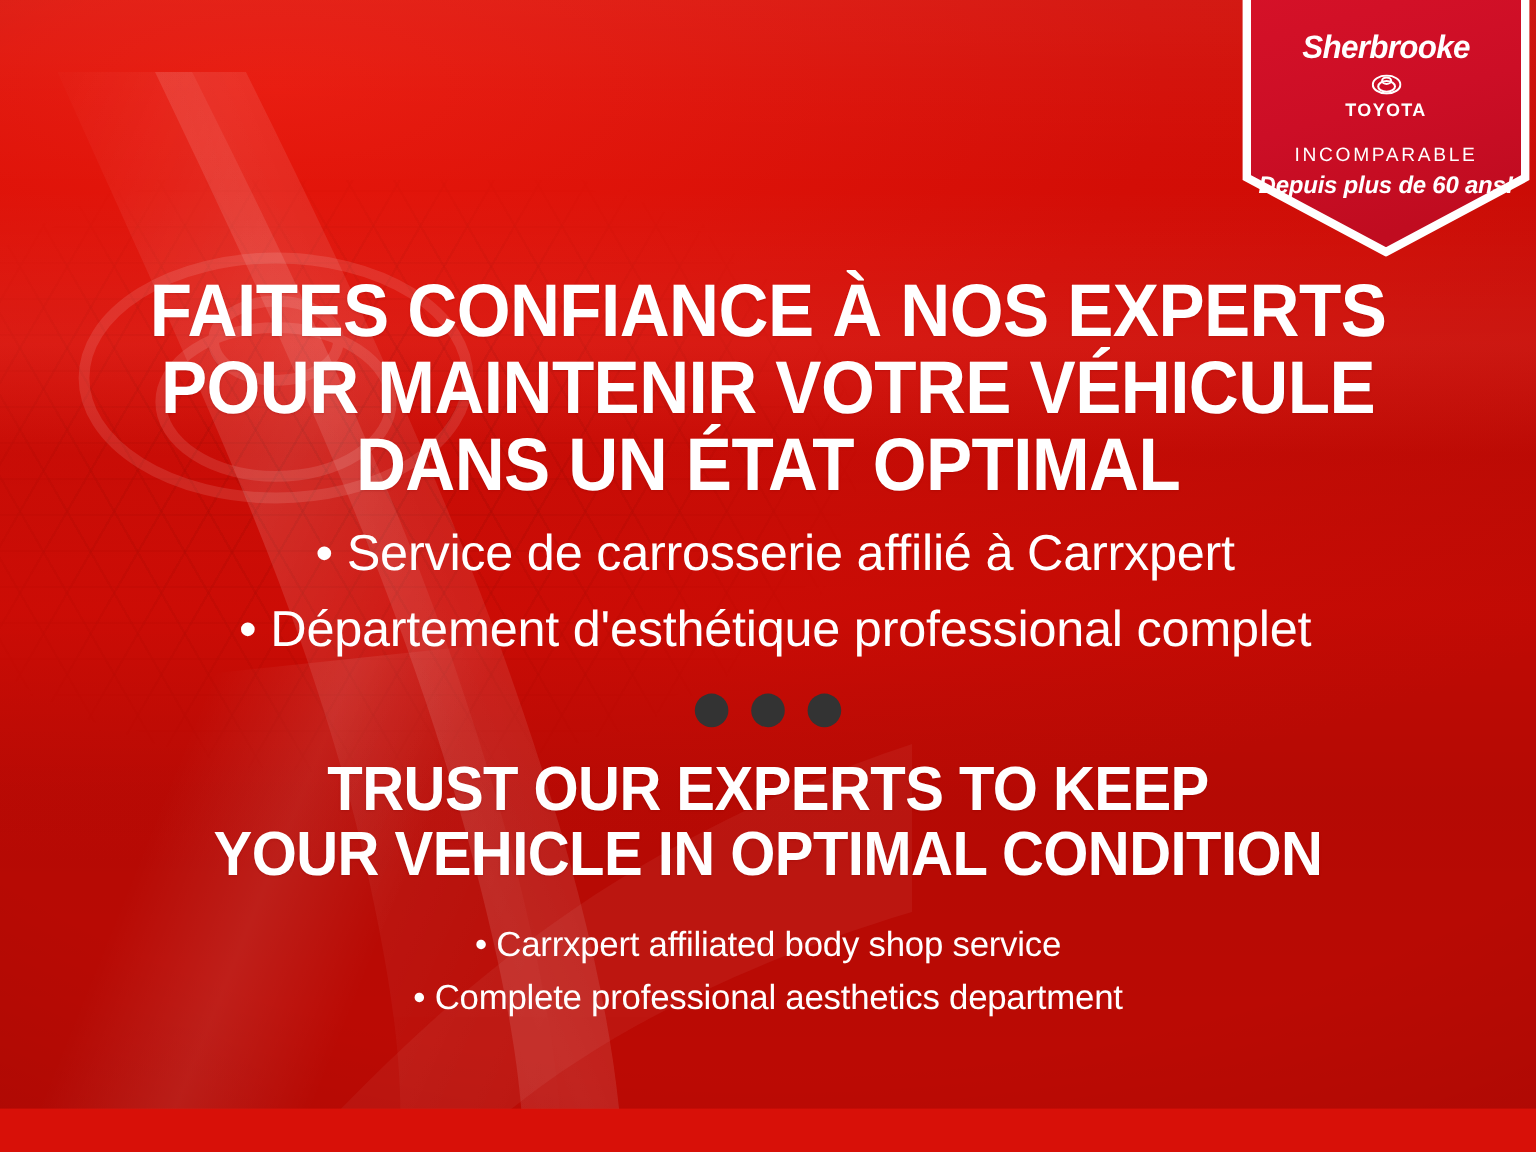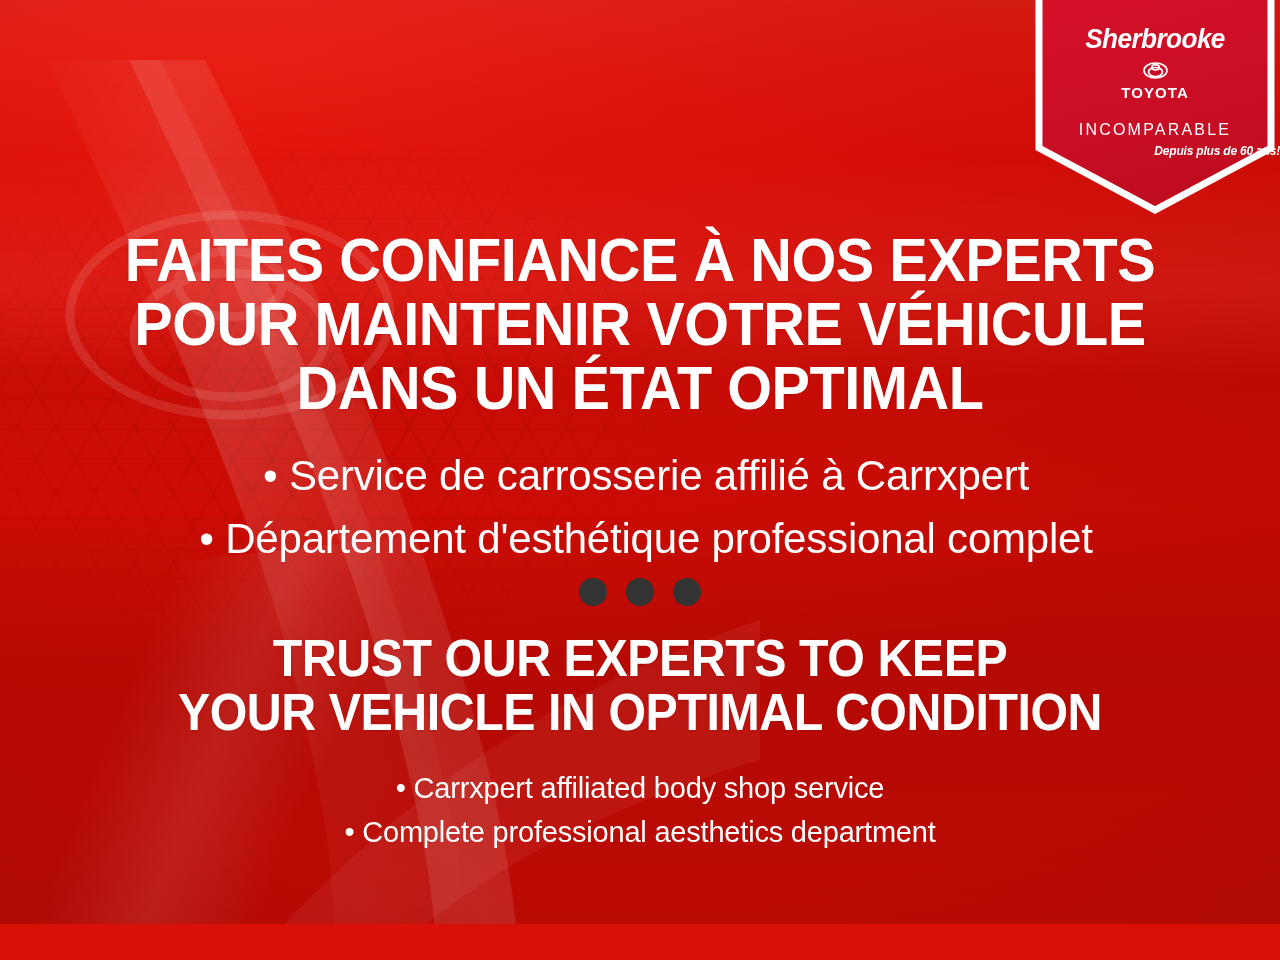--- a/index.html
+++ b/index.html
@@ -125,26 +125,25 @@
 
   .badge-incomparable {
     margin-top: 22px;
     font-size: 16px;
     font-weight: 400;
     letter-spacing: 2.2px;
     line-height: 1;
   }
   .badge-since {
     margin-top: 7px;
-    font-size: 12px;
+    font-size: 20px;
     font-weight: 700;
     font-style: italic;
     letter-spacing: -0.2px;
     line-height: 1;
-    text-align: right;
   }
 
   
   .content {
     position: absolute;
     inset: 0;
     z-index: 4;
   }
 
   .headline {
@@ -171,21 +170,21 @@
   .bullets {
     position: absolute;
     left: 0; right: 0;
     color: #ffffff;
     font-weight: 400;
     letter-spacing: -0.2px;
   }
   .bullets div { white-space: nowrap; }
 
   .bullets-fr {
-    top: 444px;
+    top: 429px;
     text-align: center;
     font-size: 42px;
     line-height: 1.5;
     padding-left: 12px;
   }
   .bullets-en {
     top: 766px;
     text-align: center;
     font-size: 29px;
     line-height: 1.53;

